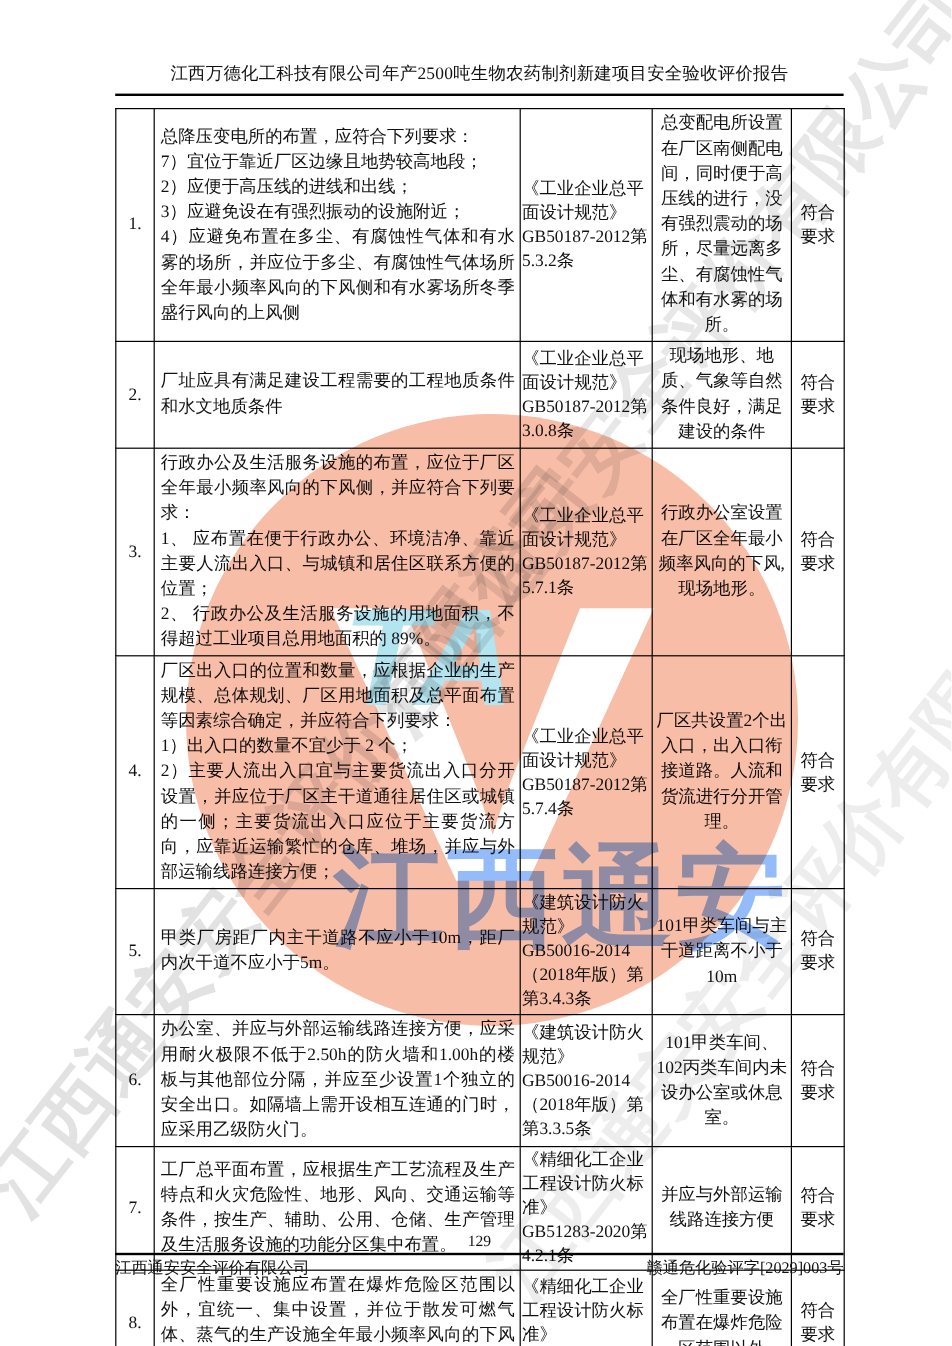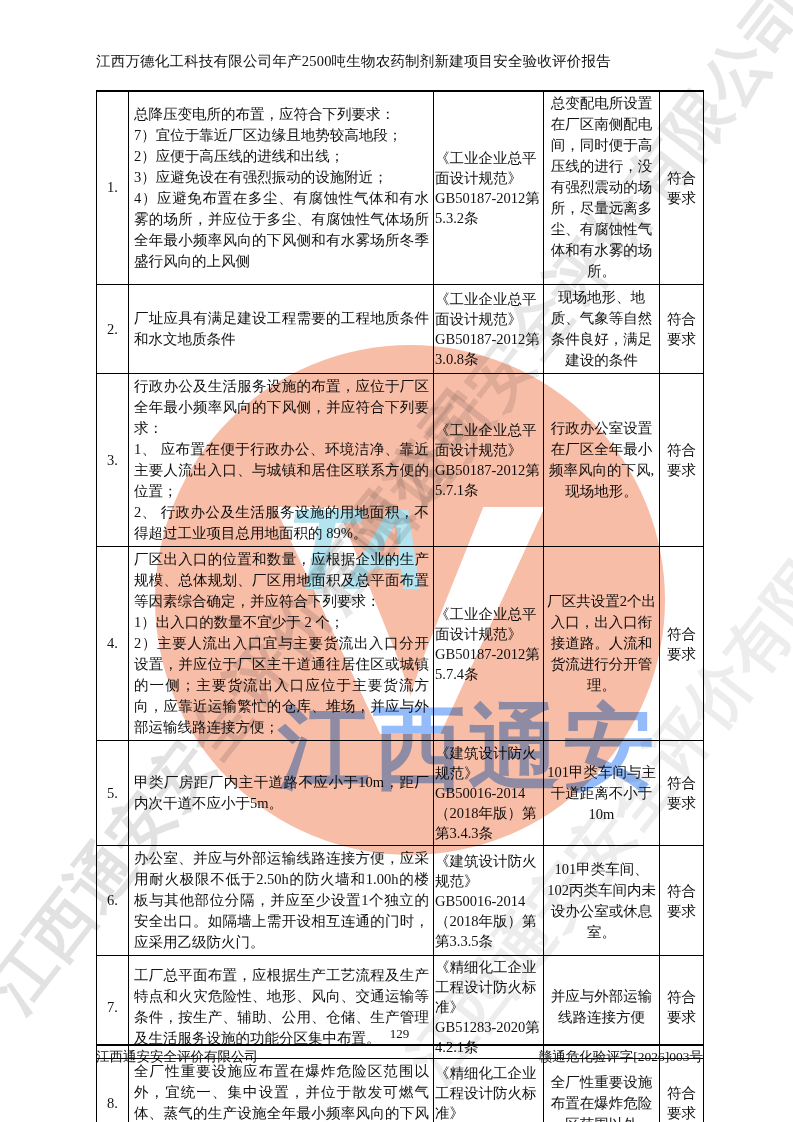--- a/index.html
+++ b/index.html
@@ -13,24 +13,24 @@
     font-family: "Liberation Serif", "DejaVu Serif", serif;
     color: #111111;
   }
 
   
   .doc-header {
     position: absolute;
     left: 96px;
     top: 52px;
     width: 607px;
-    text-align: left;
+    text-align: center;
     font-size: 14.5px;
     letter-spacing: 0.2px;
-    padding-bottom: 19px;
+    padding-bottom: 7px;
     border-bottom: 2.5px solid #000000;
   }
 
   
   table.review {
     position: absolute;
     left: 96px;
     top: 90px;
     width: 607px;
     border-collapse: collapse;
@@ -290,16 +290,16 @@
     </div>
     <div class="stamp-word">江西通安</div>
     <div class="wm-diag" id="wm-diag-1">江西通安安全评价有限公司</div>
     <div class="wm-diag" id="wm-diag-2">江西通安安全评价有限公司</div>
     <div class="wm-diag" id="wm-diag-3">江西通安安全评价有限公司</div>
   </div>
 
   <div class="page-number">129</div>
   <div class="footer-bar">
     <span>江西通安安全评价有限公司</span>
-    <span>赣通危化验评字[2026]003号</span>
+    <span>赣通危化验评字[2029]003号</span>
   </div>
 
 </div>
 
 </body></html>

